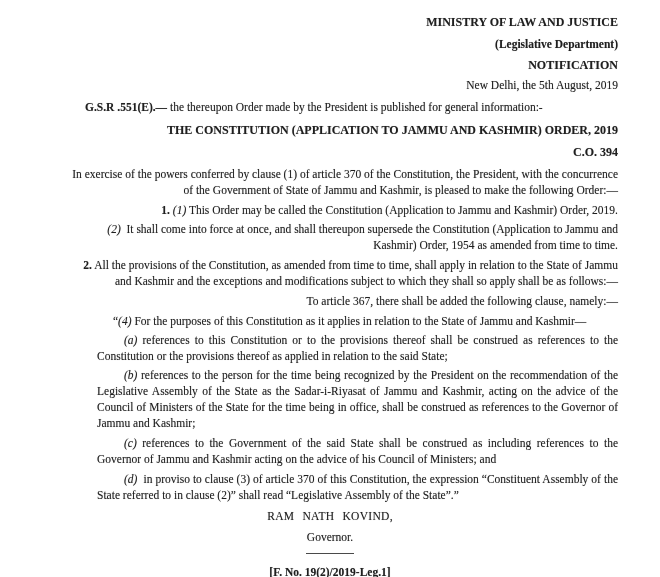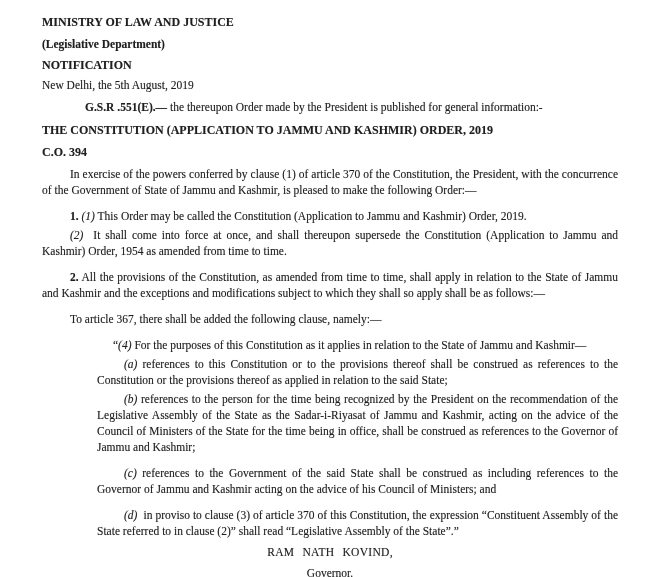--- a/index.html
+++ b/index.html
@@ -9,28 +9,28 @@
     box-sizing:border-box;
     padding:10px 42px 0 42px;
     overflow:hidden;
     background:#ffffff;
     font-family:"Liberation Serif","DejaVu Serif",serif;
     font-size:11.5px;
     line-height:16px;
     color:#1f1f1f;
     text-shadow:0 0 0.7px rgba(30,30,30,0.38);
   }
-  .center{text-align:left;}
+  .center{text-align:right;}
   .bold{font-weight:bold;}
   .fs12{font-size:12px;}
   p{margin:0;}
   .just{text-align:justify;}
-  .mt2{margin-top:10px;}.mt3{margin-top:3px;}.mt4{margin-top:4px;}
+  .mt2{margin-top:4px;}.mt3{margin-top:3px;}.mt4{margin-top:4px;}
   .mt5{margin-top:5px;}.mt6{margin-top:6px;}.mt7{margin-top:7px;}
-  .indent1{text-indent:28px;}
+  .indent1{text-indent:28px;text-align:right;}
   .gsr-para{text-indent:43px;}
   .q4-para{margin-left:71px;}
   .sub-para{margin-left:55px;text-indent:27px;}
   .marker{font-style:italic;}
   .right{text-align:center;}
   .sig-name{word-spacing:5px;letter-spacing:0.3px;}
   .sig-block{margin-top:5px;}
   .sig-title{margin-top:5px;}
   .divider{
     width:48px;height:0;

